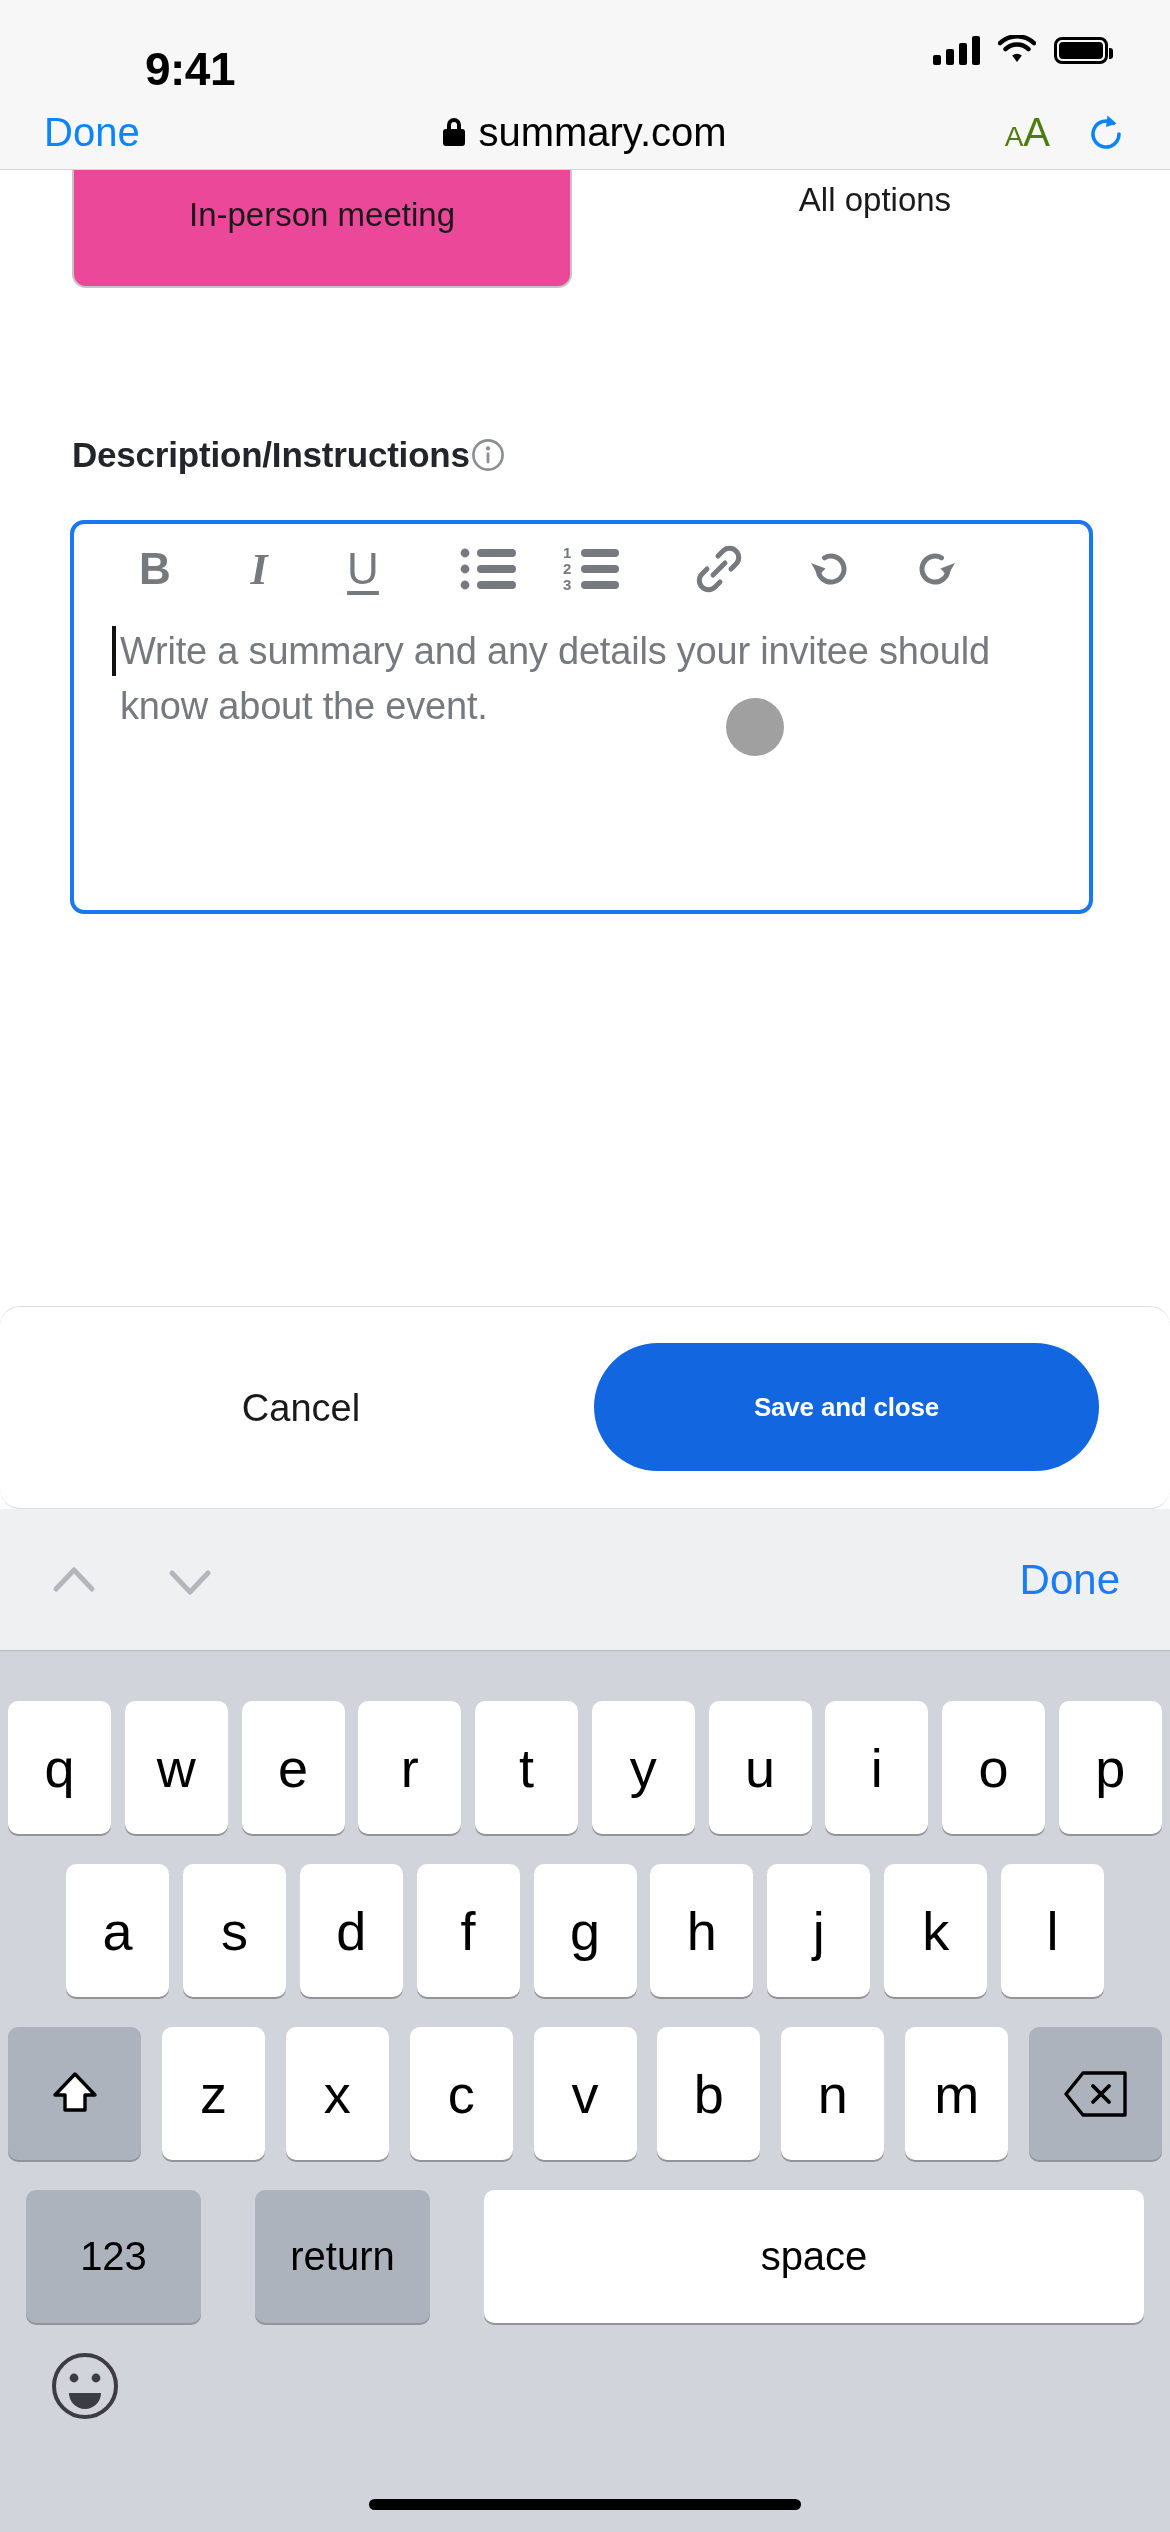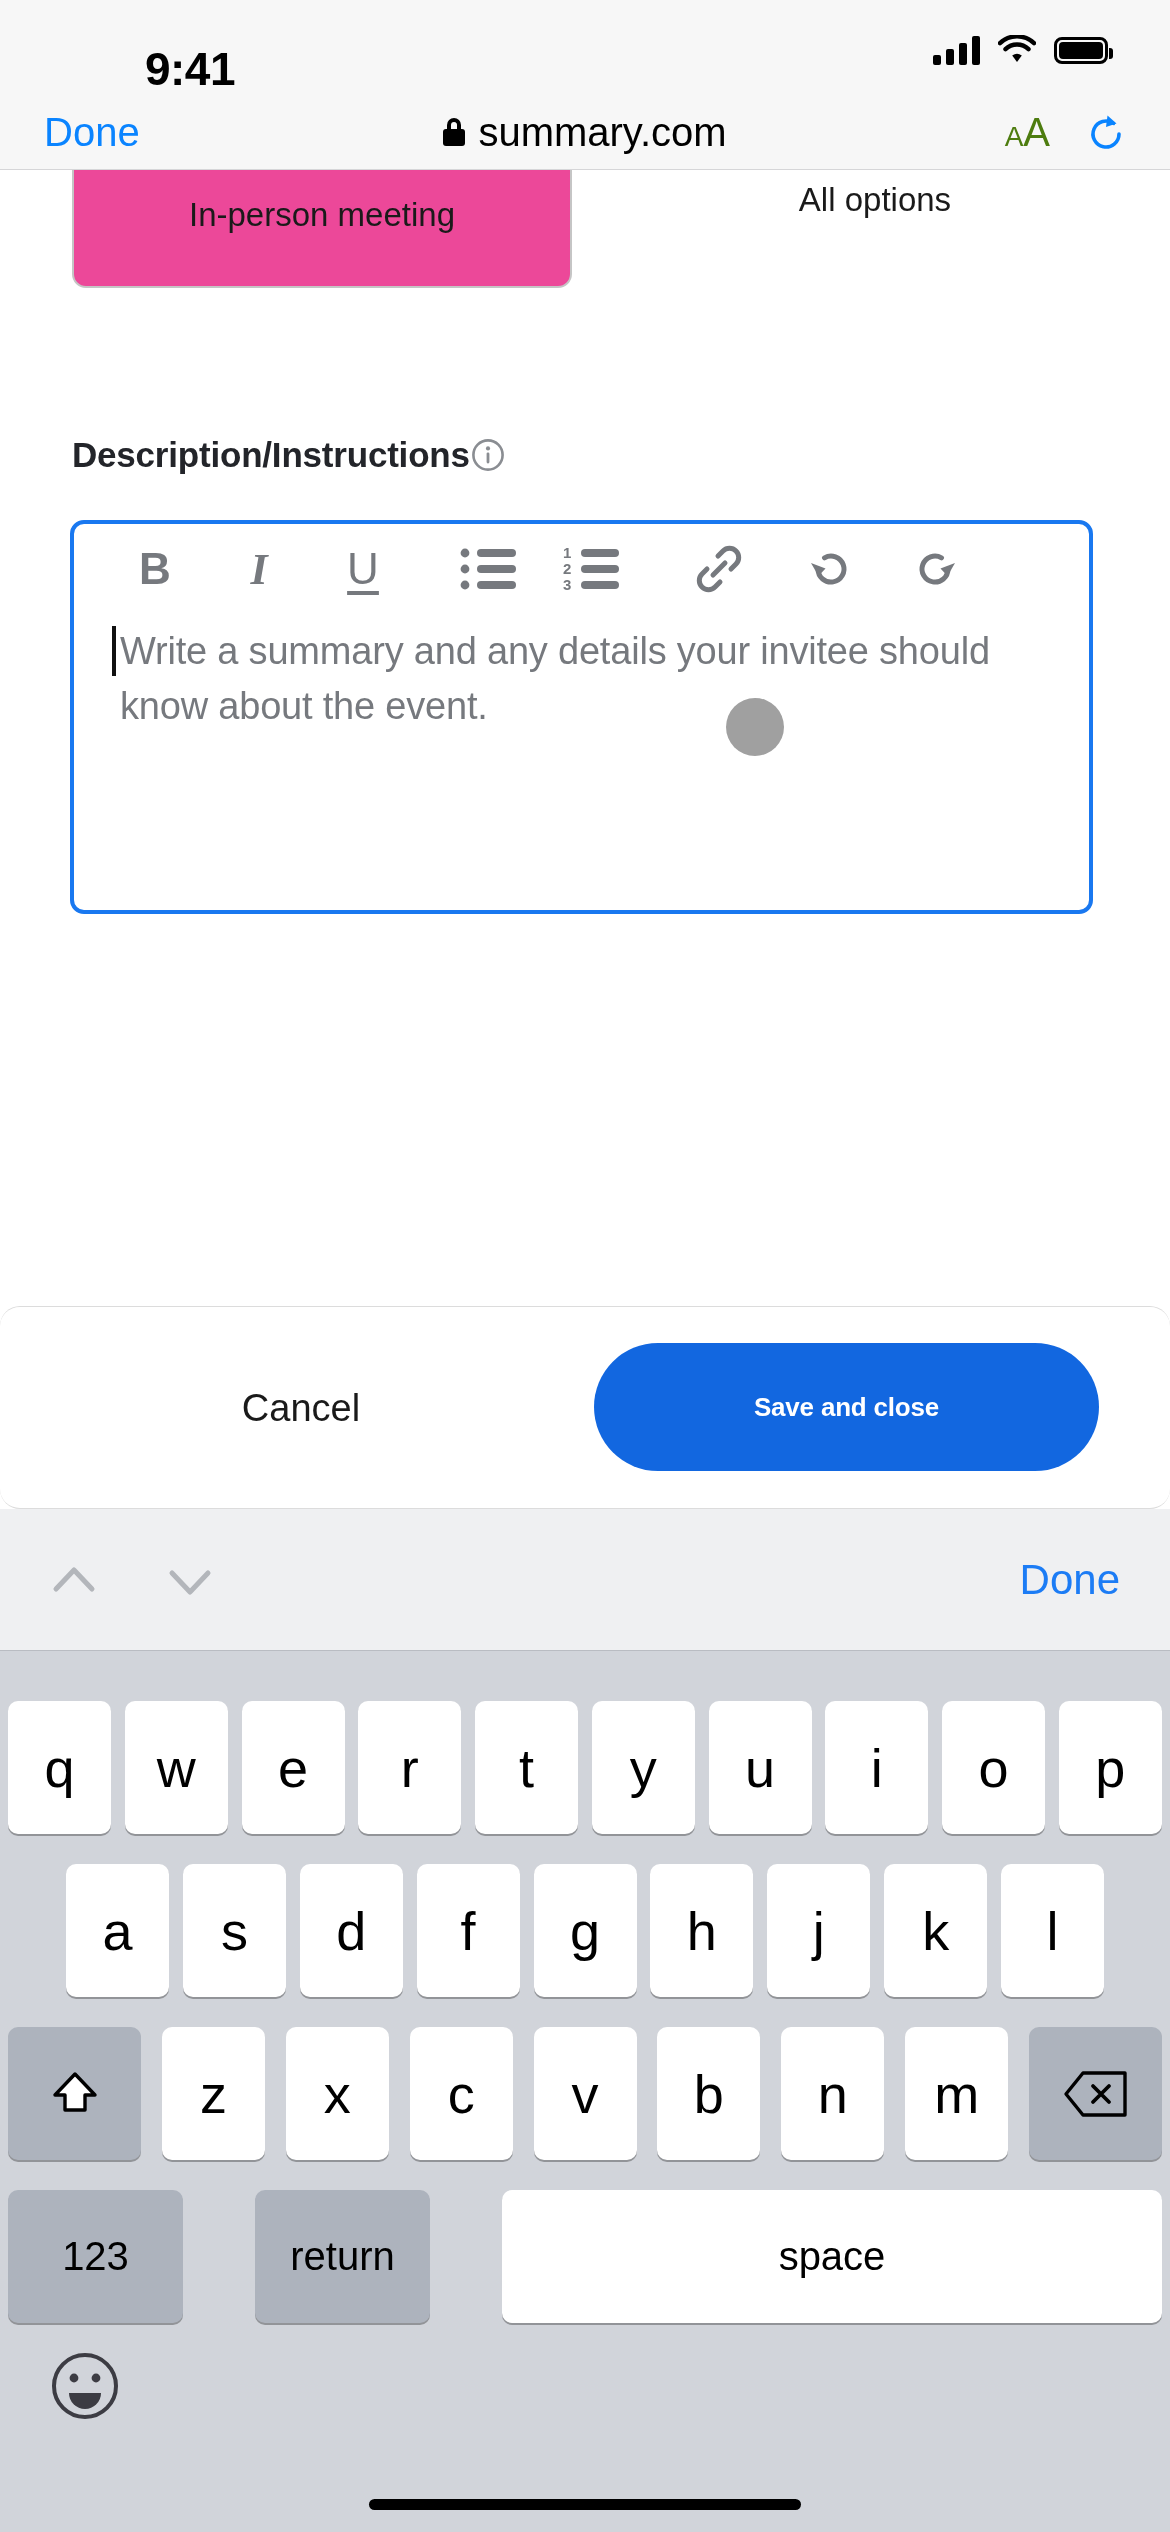--- a/index.html
+++ b/index.html
@@ -175,21 +175,21 @@
 
   
   .keyboard {
     position:absolute; left:0; top:1651px; width:1170px; height:791px;
     background:#d1d4da;
   }
   .krow { position:absolute; left:0; width:1170px; display:flex; }
   .krow.r1 { top:50px; padding:0 8px; justify-content:space-between; }
   .krow.r2 { top:213px; padding:0 66px; justify-content:space-between; }
   .krow.r3 { top:376px; padding:0 8px; justify-content:space-between; align-items:center; }
-  .krow.r4 { top:539px; padding:0 8px; justify-content:space-between; align-items:center; }
+  .krow.r4 { top:539px; padding:0 26px; justify-content:space-between; align-items:center; }
 
   .key {
     width:103px; height:133px; background:#fff; border-radius:10px;
     display:flex; align-items:center; justify-content:center;
     font-size:54px; color:#000; font-weight:400;
     box-shadow:0 2px 0 rgba(0,0,0,0.30);
     font-family:"Liberation Sans", sans-serif;
   }
   .key.fn { background:#adb3bd; box-shadow:0 2px 0 rgba(0,0,0,0.30); }
   .key.shift { width:133px; }

